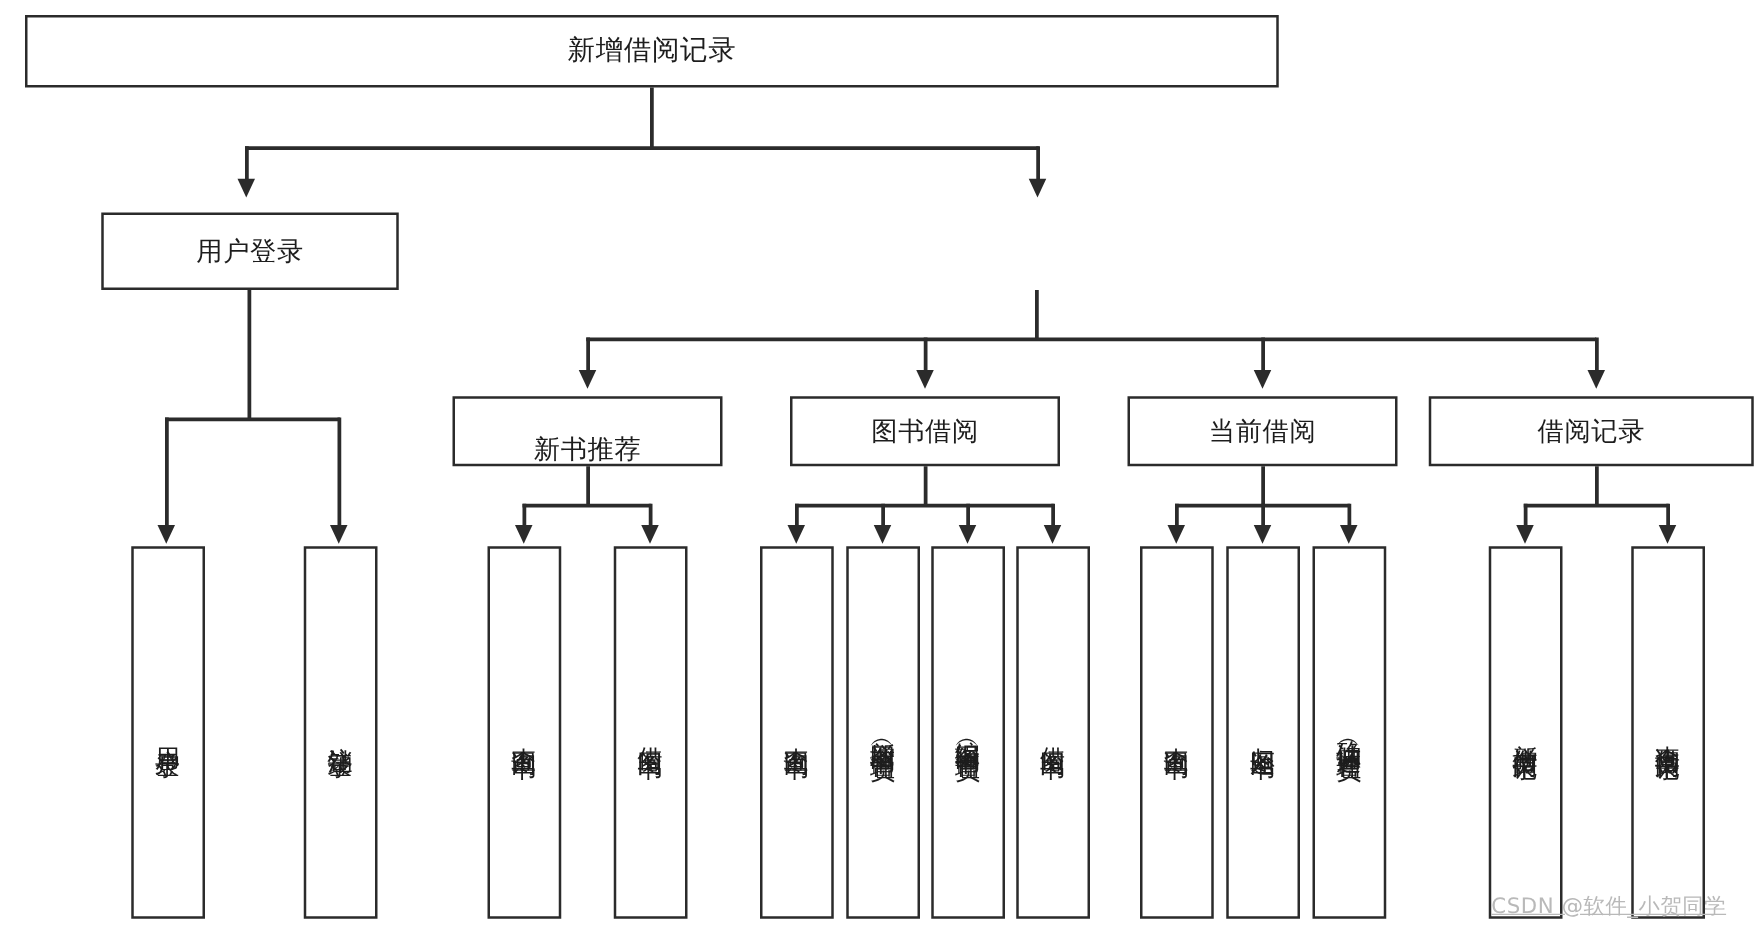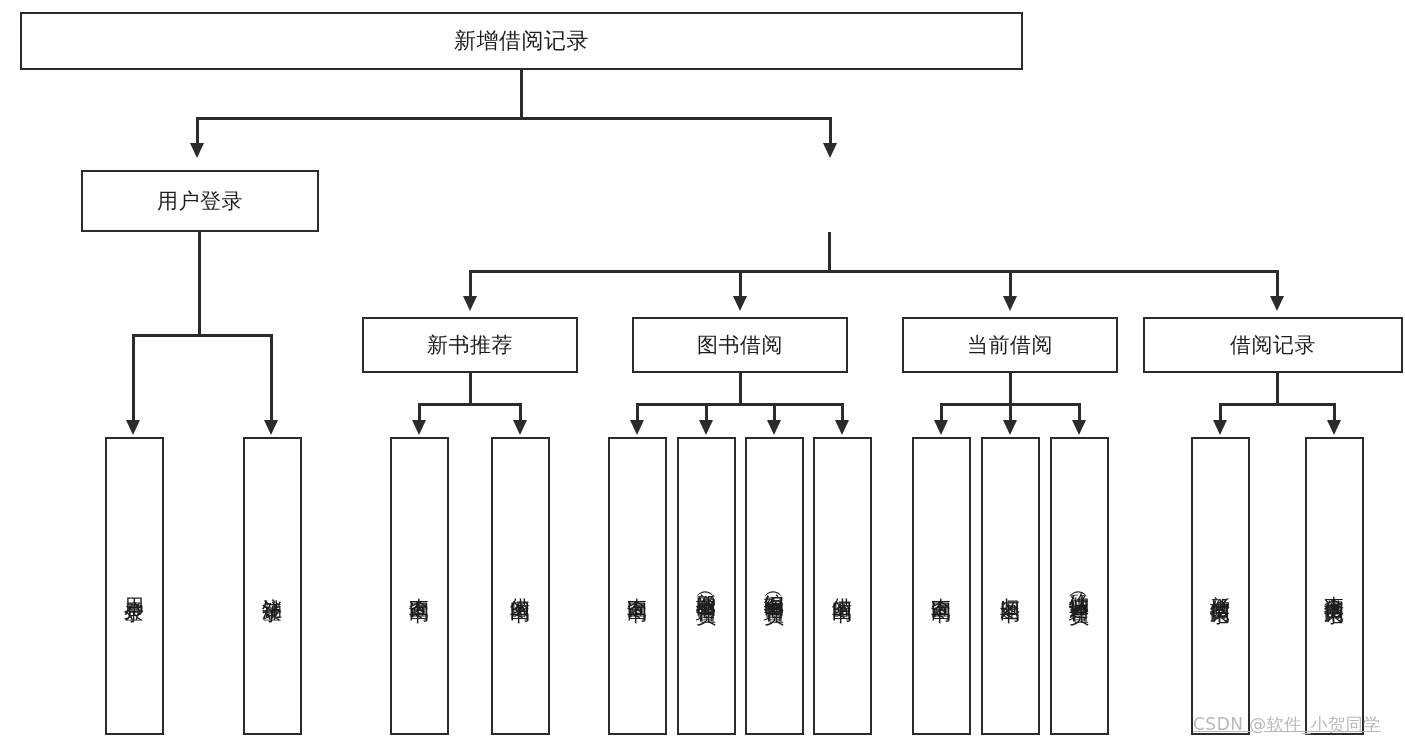--- a/index.html
+++ b/index.html
@@ -106,21 +106,21 @@
   <div class="ln h" style="left:469px; top:270px; width:808px;"></div>
   <div class="ln v" style="left:469px; top:270px; height:28px;"></div>
   <div class="ln v" style="left:739px; top:270px; height:28px;"></div>
   <div class="ln v" style="left:1009px; top:270px; height:28px;"></div>
   <div class="ln v" style="left:1276px; top:270px; height:28px;"></div>
   <div class="arrow" style="left:463px; top:296px;"></div>
   <div class="arrow" style="left:733px; top:296px;"></div>
   <div class="arrow" style="left:1003px; top:296px;"></div>
   <div class="arrow" style="left:1270px; top:296px;"></div>
 
-  <div class="node" style="left:362px; top:317px; width:216px; height:56px;">
+  <div class="node" style="left:362px; top:317px; width:216px; height:56px;align-items:flex-end;">
     <span class="label">新书推荐</span>
   </div>
   <div class="node" style="left:902px; top:317px; width:216px; height:56px;">
     <span class="label">当前借阅</span>
   </div>
   <div class="node" style="left:632px; top:317px; width:216px; height:56px;">
     <span class="label">图书借阅</span>
   </div>
   <div class="node" style="left:1143px; top:317px; width:260px; height:56px;">
     <span class="label">借阅记录</span>

